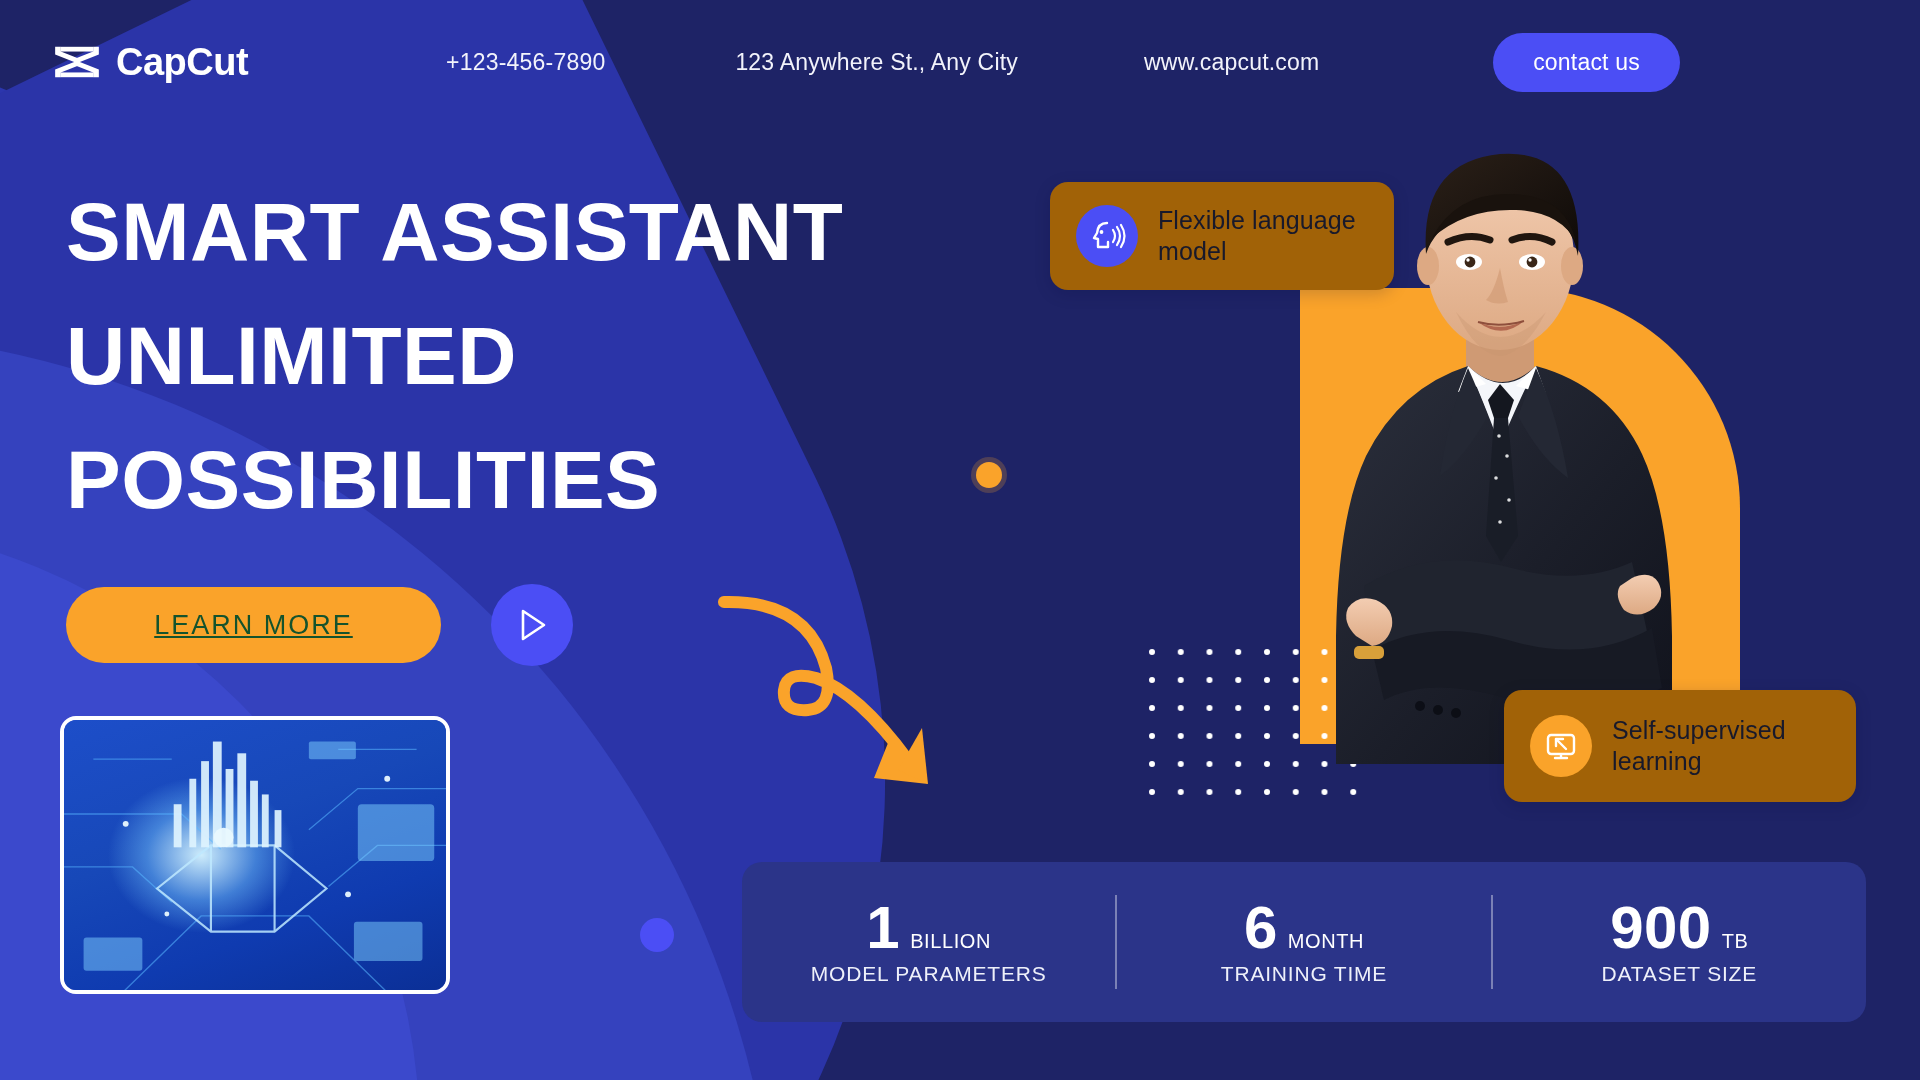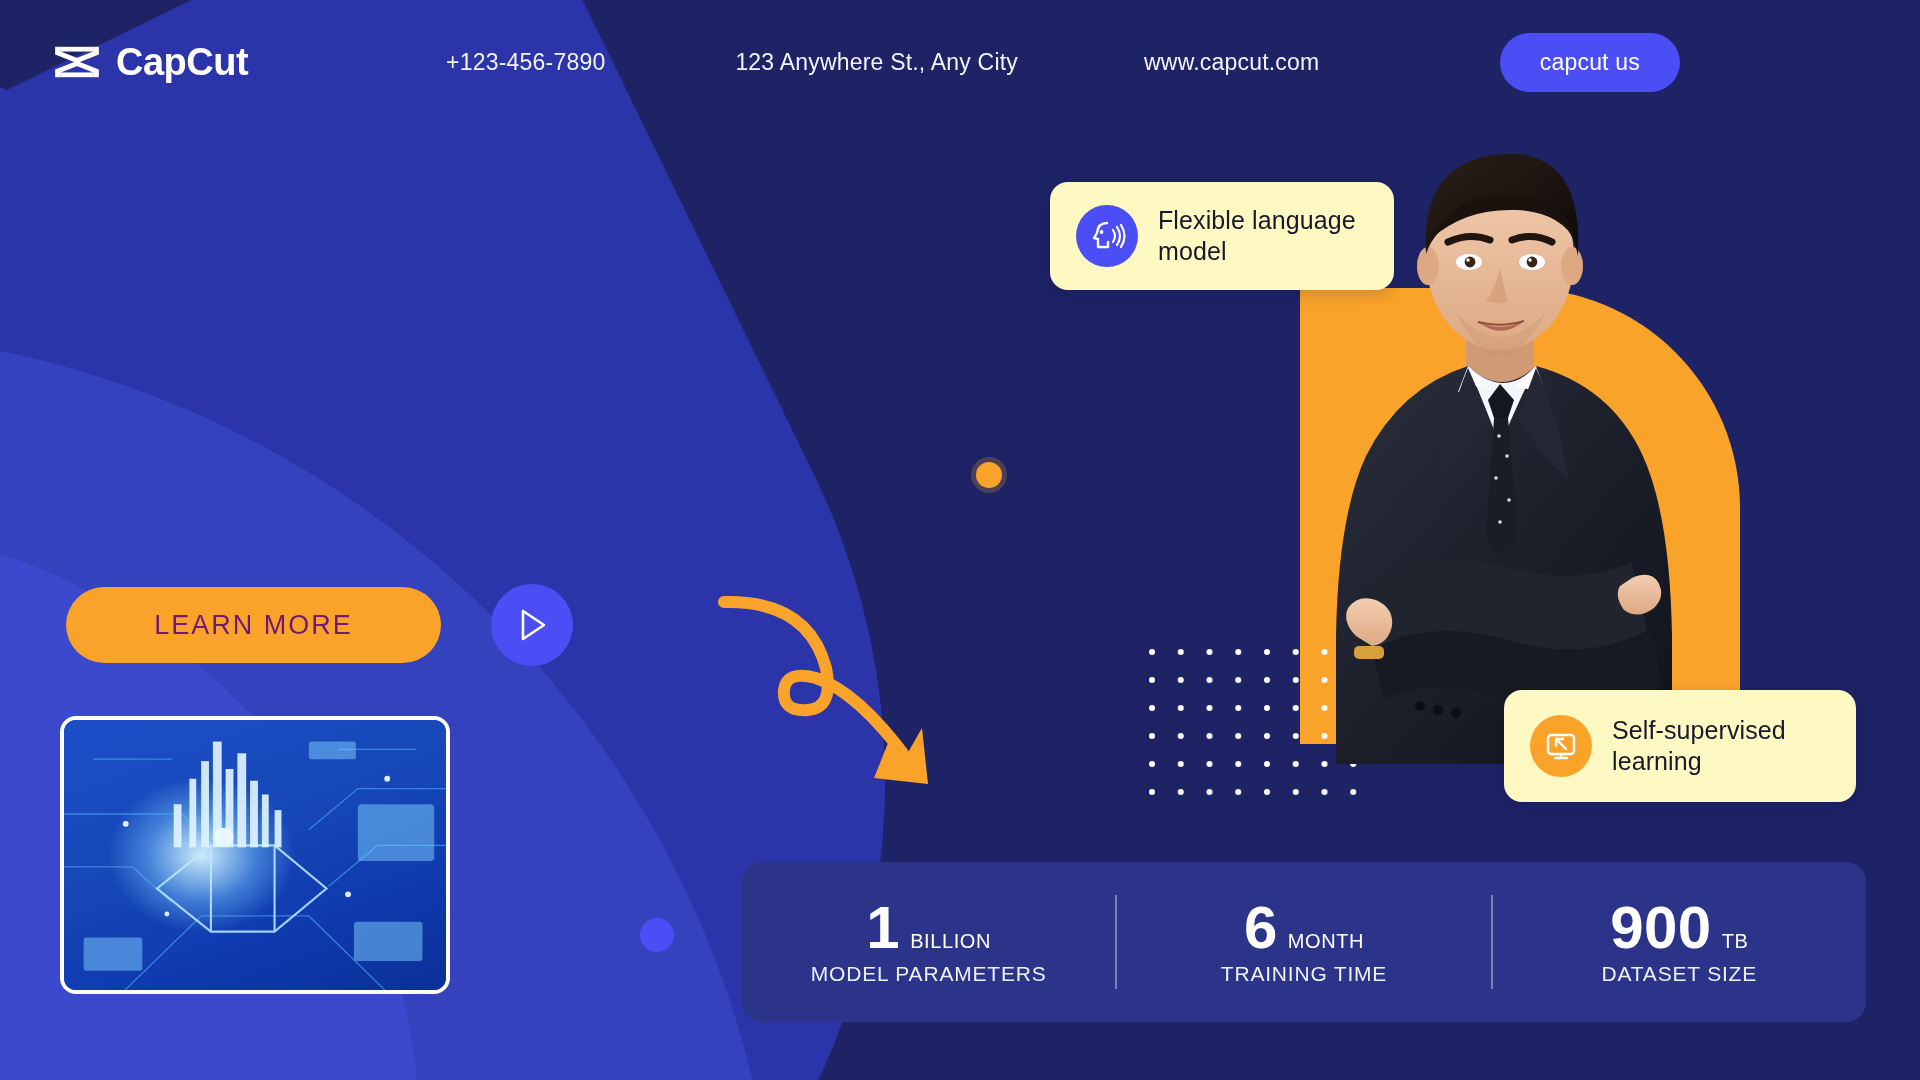--- a/index.html
+++ b/index.html
@@ -101,28 +101,29 @@
   }
 
   
   #cta-row {
     position: absolute; left: 66px; top: 584px;
     display: flex; align-items: center; gap: 50px;
     z-index: 30;
   }
   #learn-more-btn {
     background: #faa32a;
-    color: #701a75;
+    color: #14532d;
     font-size: 27px;
     letter-spacing: 2px;
     border: none;
     border-radius: 40px;
     width: 375px; height: 76px;
     cursor: pointer;
     font-family: "Liberation Sans", sans-serif;
+    text-decoration: underline;
   }
   #play-btn {
     width: 82px; height: 82px;
     border-radius: 50%;
     background: #4b4ef5;
     border: none;
     display: flex; align-items: center; justify-content: center;
     cursor: pointer;
   }
 
@@ -163,21 +164,21 @@
   
   #person-wrap {
     position: absolute; left: 1280px; top: 116px;
     width: 440px; height: 648px;
     z-index: 20;
   }
 
   
   .feature-card {
     position: absolute;
-    background: #fef9c3;
+    background: #a16207;
     border-radius: 18px;
     display: flex; align-items: center;
     gap: 20px;
     padding: 20px 26px;
     z-index: 35;
     box-shadow: 0 4px 16px rgba(8,12,60,0.18);
   }
   #card-language { left: 1050px; top: 182px; width: 344px; height: 108px; }
   #card-learning  { left: 1504px; top: 690px; width: 352px; height: 112px; }
   .card-icon {
@@ -269,23 +270,28 @@
       <span class="logo-text">CapCut</span>
     </div>
 
     <div class="header-spacer-1"></div>
     <div class="header-item">+123-456-7890</div>
     <div class="header-spacer-2"></div>
     <div class="header-item">123 Anywhere St., Any City</div>
     <div class="header-spacer-3"></div>
     <div class="header-item">www.capcut.com</div>
 
-    <button id="contact-btn">capcut us</button>
-  </div>
-
+    <button id="contact-btn">contact us</button>
+  </div>
+
+  <div id="headline">
+    <div class="headline-line">SMART ASSISTANT</div>
+    <div class="headline-line">UNLIMITED</div>
+    <div class="headline-line">POSSIBILITIES</div>
+  </div>
 
   <div id="cta-row">
     <button id="learn-more-btn">LEARN MORE</button>
     <button id="play-btn">
       <svg width="36" height="38" viewBox="0 0 36 38">
         <path d="M9 5 L30 19 L9 33 Z" fill="none" stroke="#ffffff" stroke-width="2.6" stroke-linejoin="round"></path>
       </svg>
     </button>
   </div>
 

